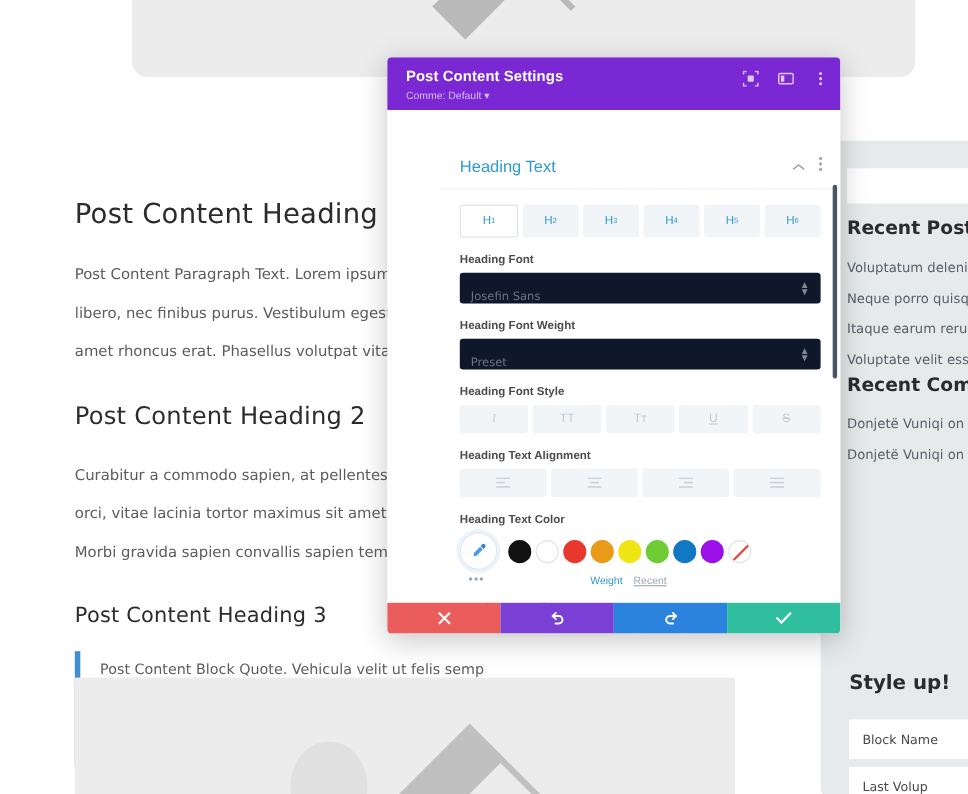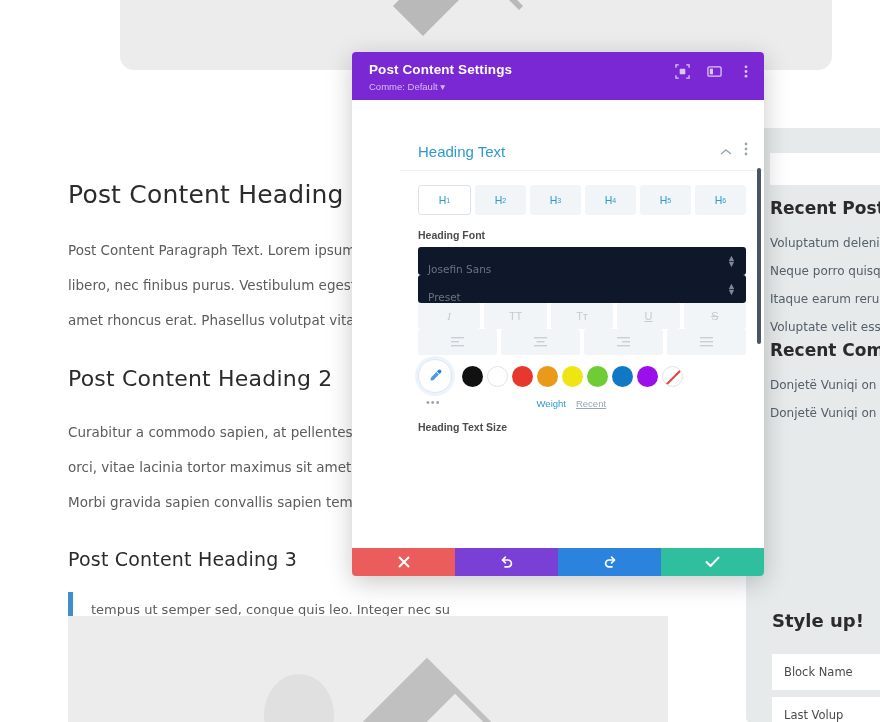--- a/index.html
+++ b/index.html
@@ -230,20 +230,21 @@
       <div class="post-para">libero, nec finibus purus. Vestibulum egestas orci vel orna</div>
       <div class="post-para">amet rhoncus erat. Phasellus volutpat vitae mi eu aliquar</div>
 
       <div class="ph-heading h2-p" style="margin-top:28px">Post Content Heading 2</div>
       <div class="post-para">Curabitur a commodo sapien, at pellentesque velit. Vestib</div>
       <div class="post-para">orci, vitae lacinia tortor maximus sit amet. In hac habitas</div>
       <div class="post-para">Morbi gravida sapien convallis sapien tempus consequat.</div>
 
       <div class="ph-heading h3-p" style="margin-top:28px">Post Content Heading 3</div>
       <div class="blockquote">
+        <div class="post-para">Post Content Block Quote. Vehicula velit ut felis semp</div>
         <div class="post-para">tempus ut semper sed, congue quis leo. Integer nec su</div>
         <div class="post-para">tempor nec. Pellentesque at tincidunt turpis.</div>
       </div>
     </div>
 
     <div class="bottom-img">
       <div class="bi-circle"></div>
       <div class="bi-chev"></div>
       <div class="bi-chev2"></div>
     </div>
@@ -370,33 +371,36 @@
               <sub>6</sub>
             </div>
         </div>
 
         <div class="label">Heading Font</div>
         <div class="select">
           <span class="val">Josefin Sans</span>
           <span class="sel-arrows">▲<br>▼</span>
         </div>
 
+        <div class="label">Heading Font Weight</div>
         <div class="select">
           <span class="val">Preset</span>
           <span class="sel-arrows">▲<br>▼</span>
         </div>
 
+        <div class="label">Heading Font Style</div>
         <div class="btn-row">
           <div class="sbtn" style="font-style:italic;font-family:'Liberation Serif',serif">I</div>
           <div class="sbtn">TT</div>
           <div class="sbtn">Tᴛ</div>
           <div class="sbtn" style="text-decoration:underline">U</div>
           <div class="sbtn" style="text-decoration:line-through">S</div>
         </div>
 
+        <div class="label">Heading Text Alignment</div>
         <div class="btn-row">
           <div class="sbtn">
             <svg width="13" height="10" viewBox="0 0 13 10">
                 <g fill="#c7cfd8">
                   <rect y="0" width="13" height="1.4"></rect>
                   <rect y="4" width="8" height="1.4"></rect>
                   <rect y="8" width="13" height="1.4"></rect>
                 </g>
               </svg>
           </div>
@@ -422,20 +426,21 @@
             <svg width="13" height="10" viewBox="0 0 13 10">
                 <g fill="#c7cfd8">
                   <rect y="0" width="13" height="1.4"></rect>
                   <rect y="4" width="13" height="1.4"></rect>
                   <rect y="8" width="13" height="1.4"></rect>
                 </g>
               </svg>
           </div>
         </div>
 
+        <div class="label">Heading Text Color</div>
         <div class="swatches">
           <div class="eyedrop">
             <svg width="16" height="16" viewBox="0 0 16 16">
               <path d="M11.2 2.1a1.9 1.9 0 0 1 2.7 2.7l-1.3 1.3-2.7-2.7 1.3-1.3z" fill="#2c83dd"></path>
               <path d="M9.4 4.1l2.5 2.5-5.6 5.6-2.8.4.4-2.8 5.5-5.7z" fill="#4a9ae8"></path>
             </svg>
           </div>
           <div class="sw" style="background:#111111"></div>
           <div class="sw white" style="background:#ffffff"></div>
           <div class="sw" style="background:#e8372c"></div>

